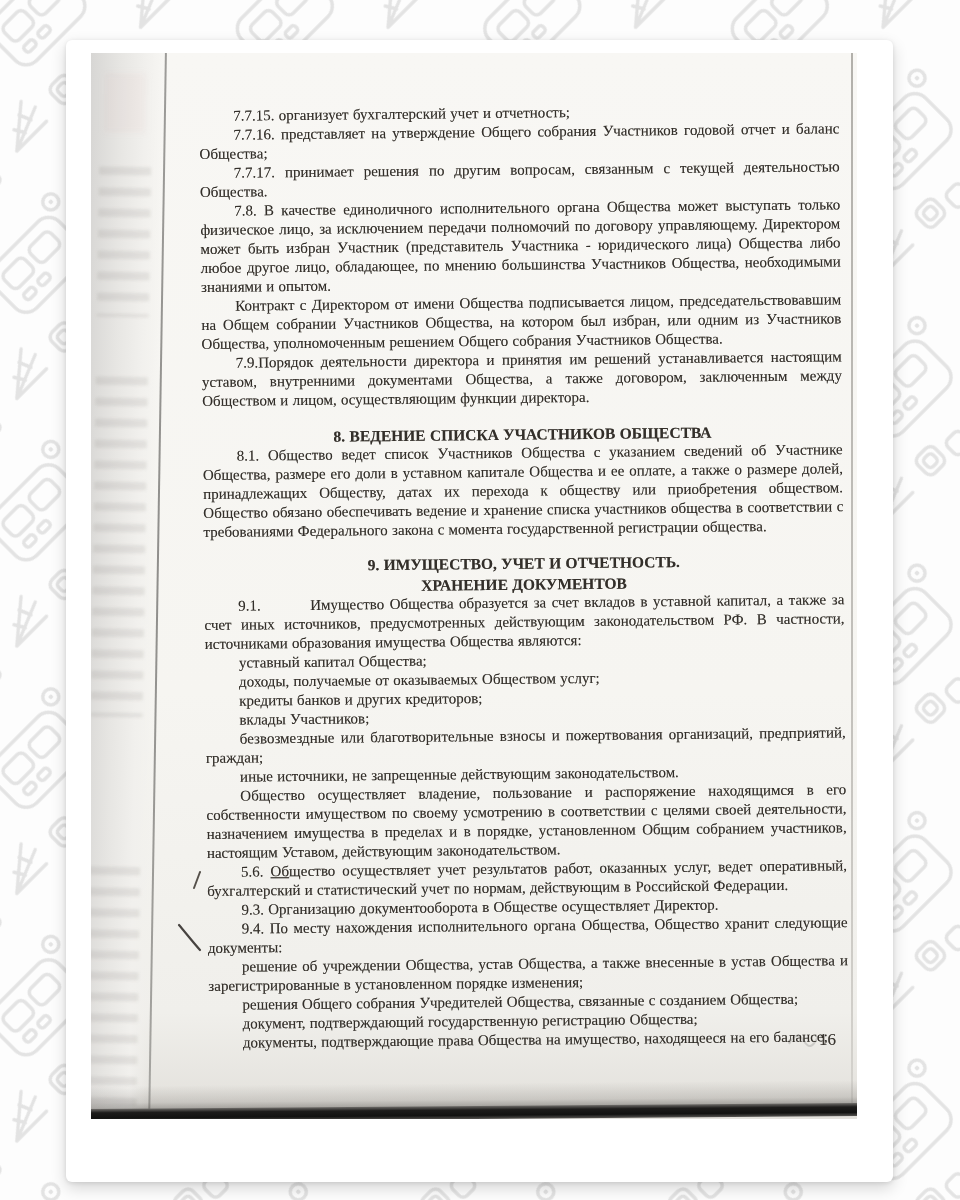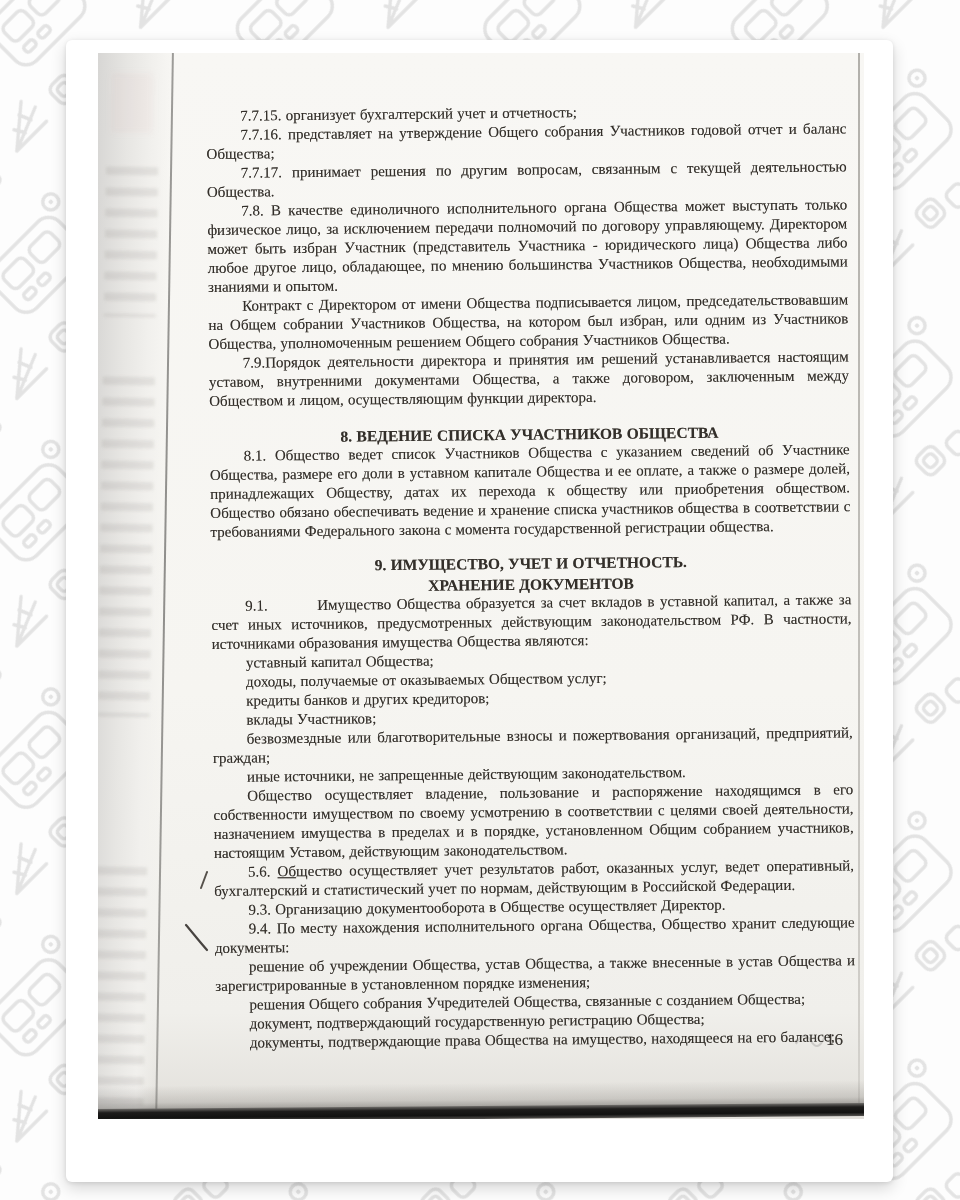--- a/index.html
+++ b/index.html
@@ -13,21 +13,21 @@
 
   
   .card{
     position:absolute;left:66px;top:40px;width:827px;height:1142px;
     background:#ffffff;border-radius:6px;z-index:1;
     box-shadow:0 6px 16px rgba(0,0,0,.16),0 1px 4px rgba(0,0,0,.10);
   }
 
   
   .scan{
-    position:absolute;left:32px;top:13px;width:766px;height:1066px;
+    position:absolute;left:25px;top:13px;width:766px;height:1066px;
     background:linear-gradient(180deg,#f8f7f4 0%,#f6f5f1 60%,#f0efeb 90%,#e3e1dc 99%);
     overflow:hidden;
   }
 
   
   .fold{
     position:absolute;left:0;top:-6px;bottom:-6px;width:76px;
     background:linear-gradient(90deg,#d7d6d4 0%,#e7e6e3 40%,#f1f0ed 72%,rgba(246,245,241,0) 100%);
     transform:rotate(0.9deg);transform-origin:50% 0;
   }

